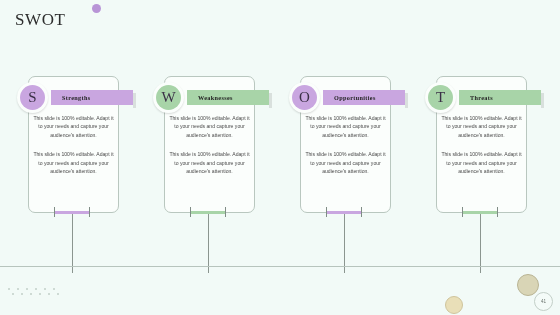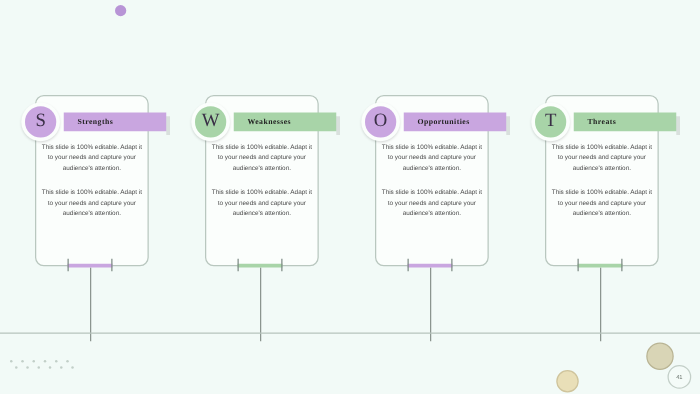--- a/index.html
+++ b/index.html
@@ -122,20 +122,21 @@
     background:#f4fbf8;
     display:flex;align-items:center;justify-content:center;
     font-size:4.6px;color:#6a736d;
   }
 </style>
 </head>
 <body>
 
 <div class="slide">
 
+  <div class="title">SWOT</div>
   <div class="top-dot"></div>
 
   <div class="cards">
       <div class="card" style="left: 14px;">
         <div class="card-box"></div>
         <div class="banner" style="background: rgb(201, 166, 224);">
           <span>Strengths</span>
         </div>
         <div class="badge">
           <div class="badge-inner" style="background: rgb(201, 166, 224);">S</div>

